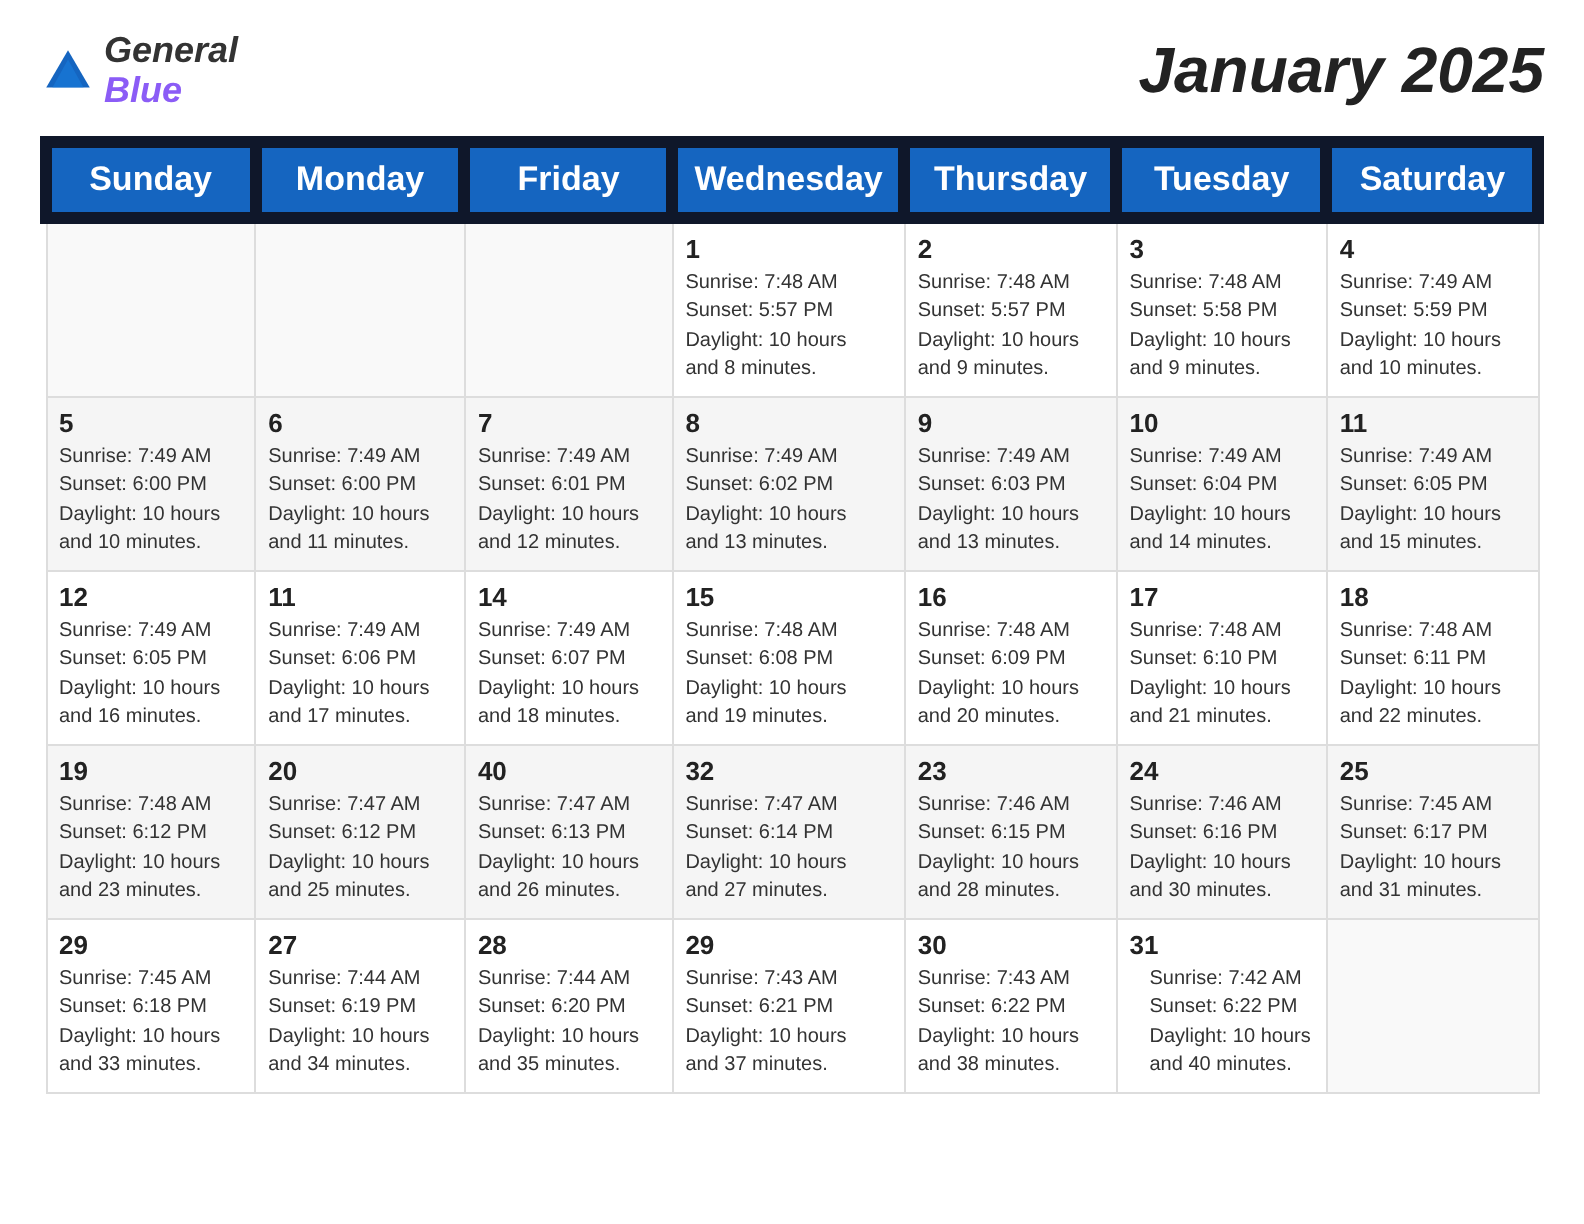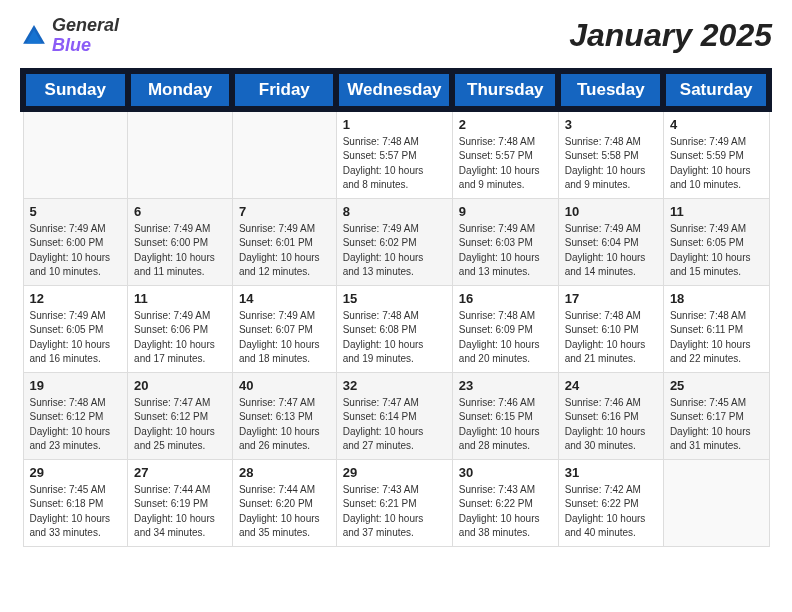--- a/index.html
+++ b/index.html
@@ -345,21 +345,21 @@
           </td>
           <td>
             <div class="day-number">30</div>
             <div class="day-info" style="white-space: pre-line;">Sunrise: 7:43 AM
 Sunset: 6:22 PM
 Daylight: 10 hours
 and 38 minutes.</div>
           </td>
           <td>
             <div class="day-number">31</div>
-            <div class="day-info" style="white-space: pre-line;">Sunrise: 7:42 AM
+            <div class="day-info" style="white-space: pre-line; margin-left: 10px;">Sunrise: 7:42 AM
 Sunset: 6:22 PM
 Daylight: 10 hours
 and 40 minutes.</div>
           </td>
           <td class="empty"></td>
         </tr>
       </tbody>
   </table>
 </div>
 

